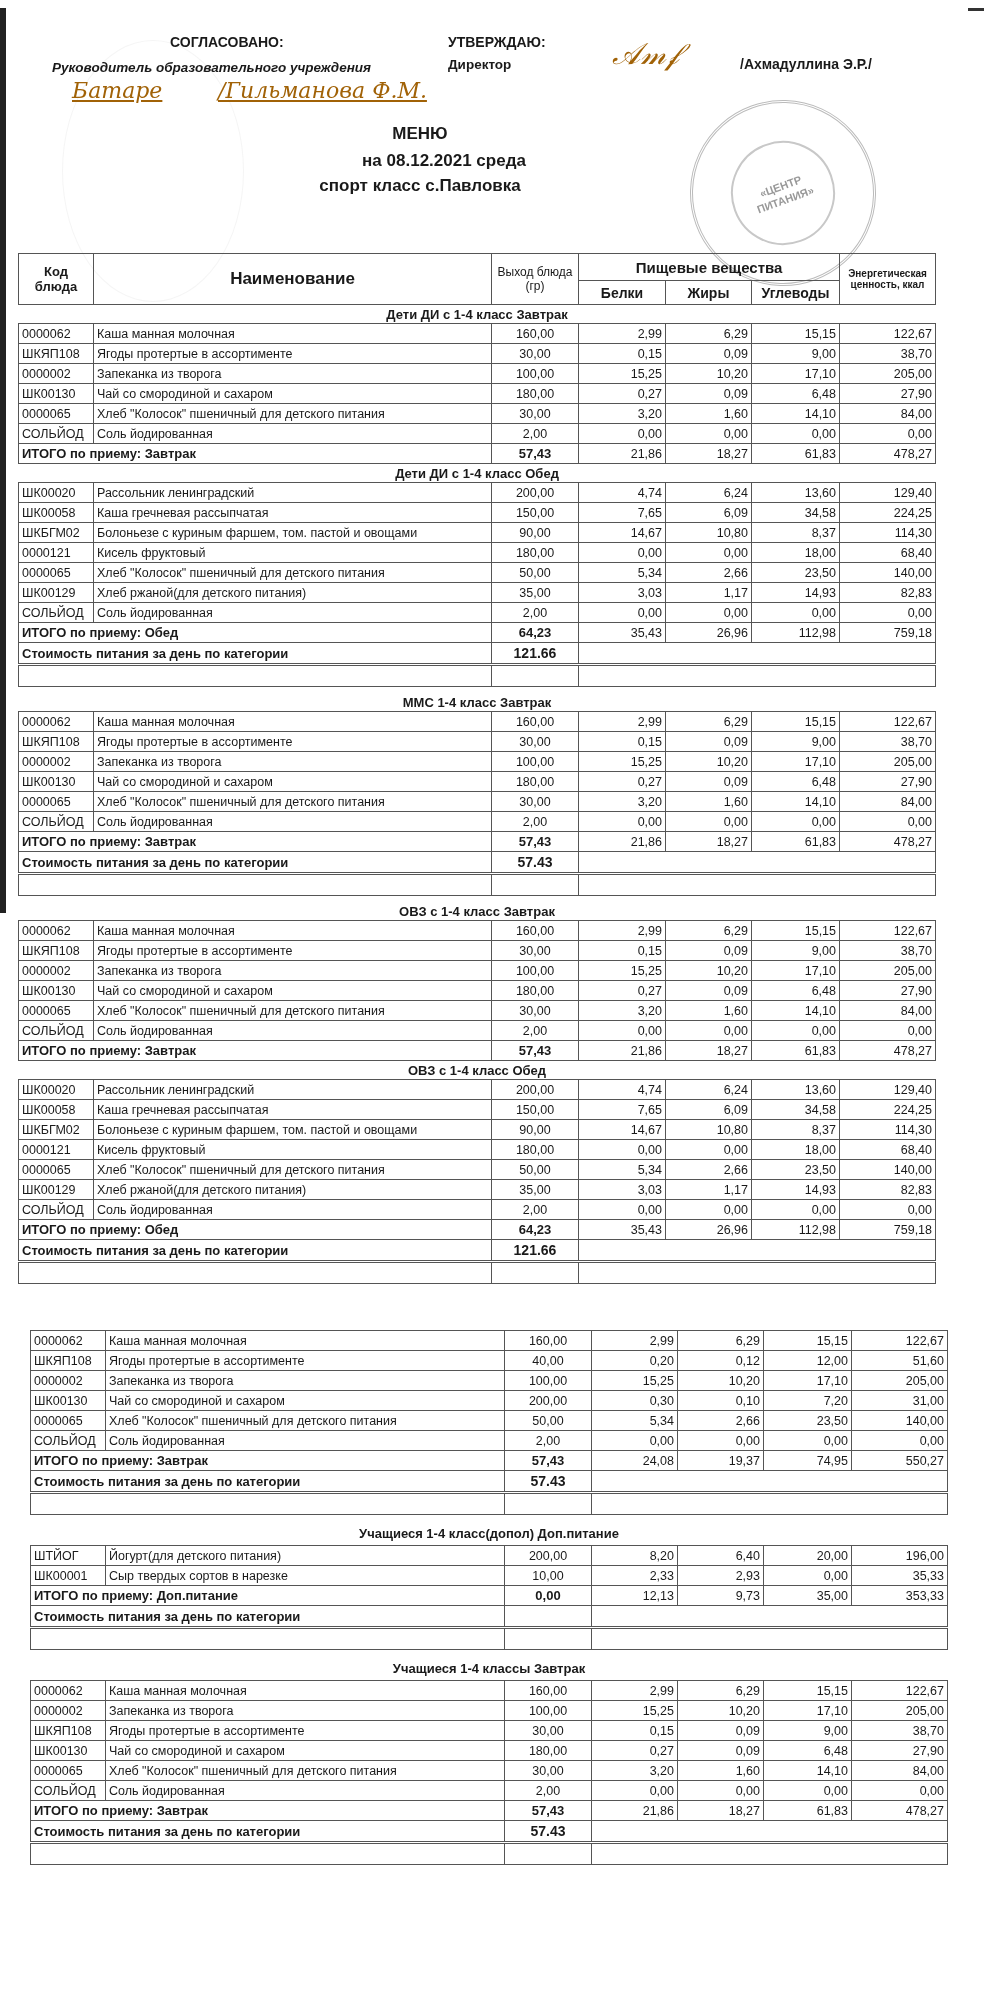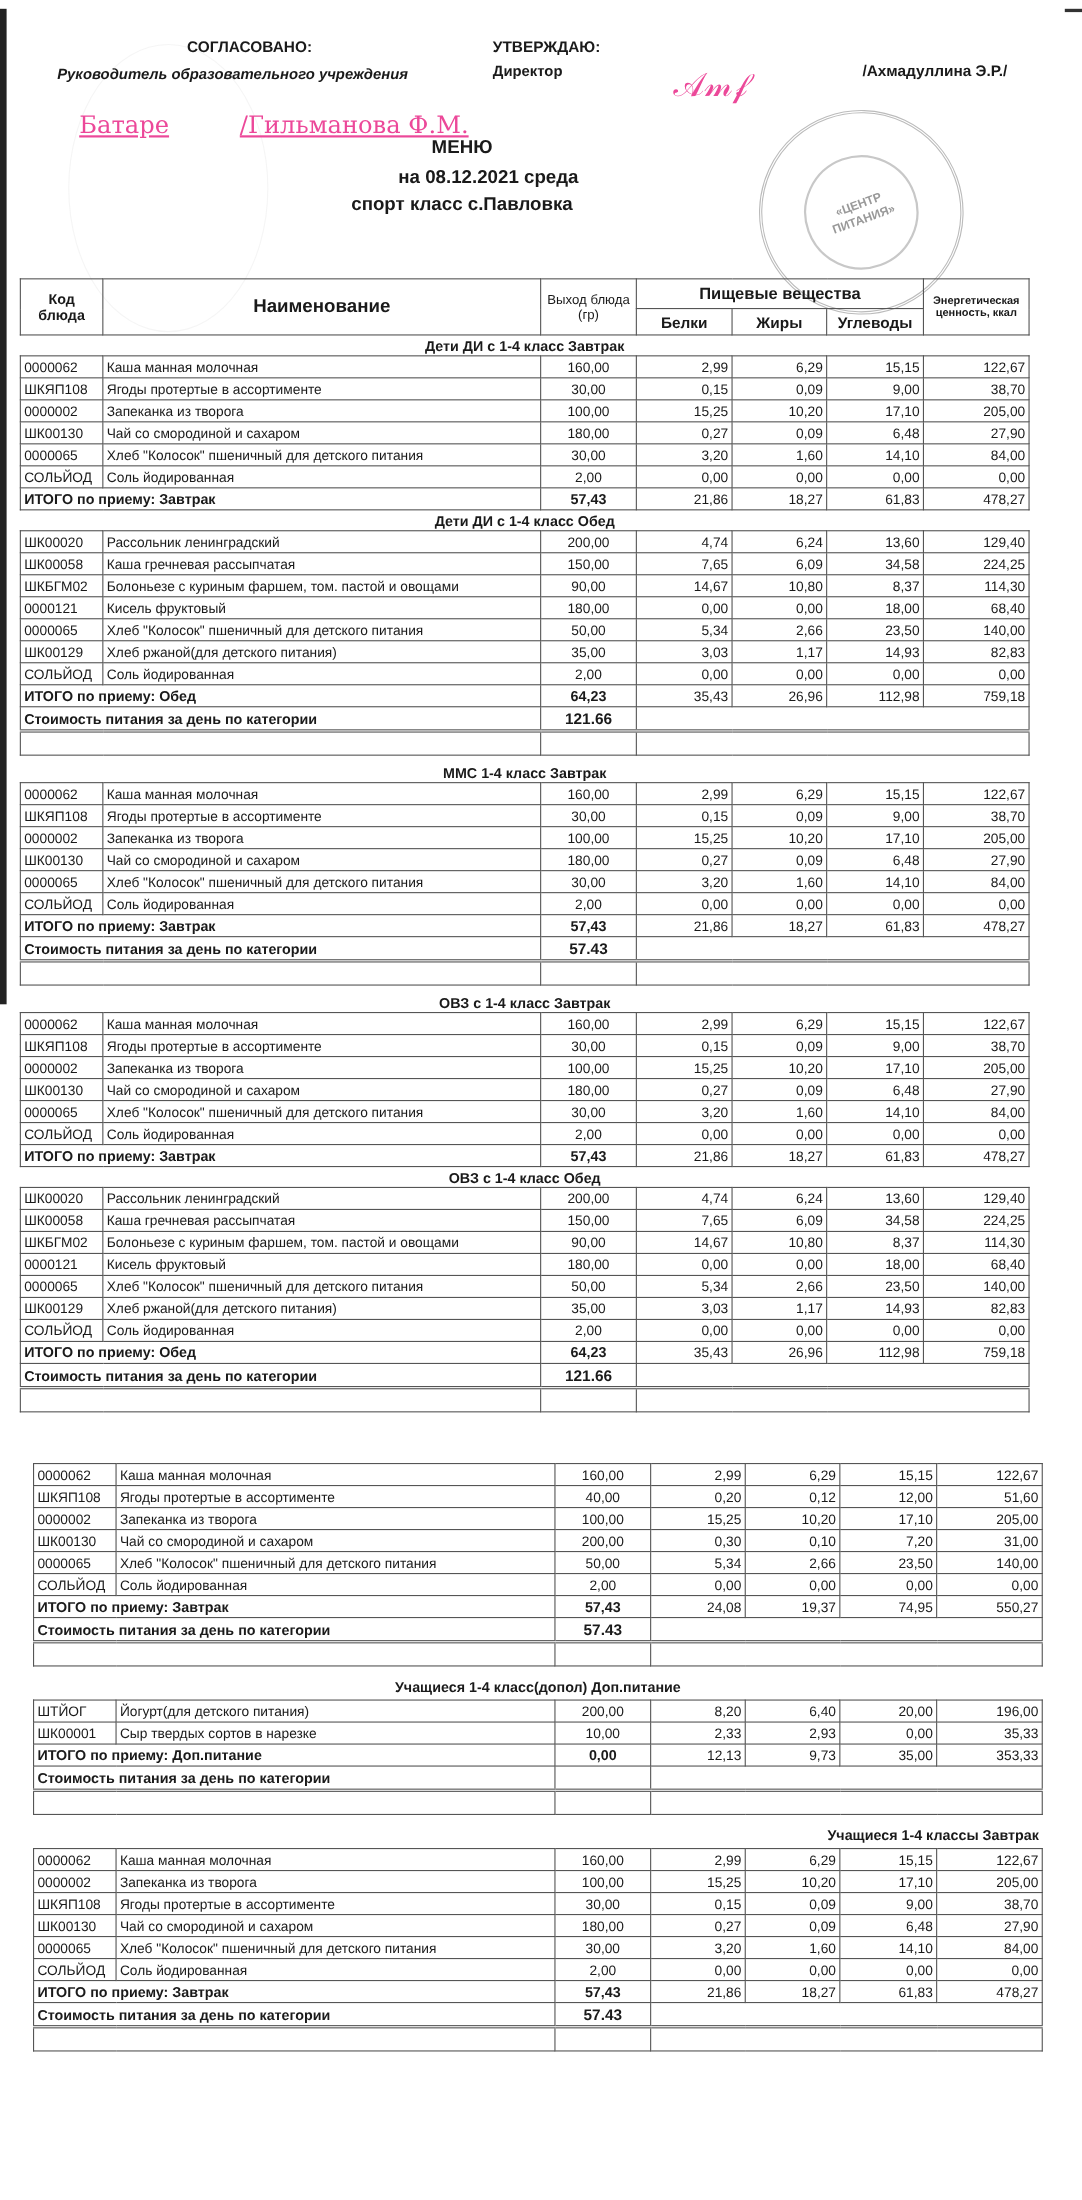--- a/index.html
+++ b/index.html
@@ -8,21 +8,21 @@
   .leftbar { position:absolute; left:0; top:8px; width:6px; height:905px; background:#222; }
   .rightmark { position:absolute; right:0; top:8px; width:16px; height:3px; background:#333; }
   .hdr { position:absolute; font-weight:bold; font-size:14px; }
   .stamp-left { position:absolute; left:62px; top:40px; width:180px; height:260px; border-radius:50%;
                 border:1px solid #eee; opacity:.6; }
   .stamp { position:absolute; left:690px; top:100px; width:180px; height:180px; border-radius:50%;
            border:3px double #bbb; color:#999; font-size:11px; font-weight:bold; text-align:center;
            display:flex; align-items:center; justify-content:center; transform:rotate(-20deg); }
   .stamp .inner { width:100px; height:100px; border-radius:50%; border:2px solid #c8c8c8;
                   display:flex; align-items:center; justify-content:center; line-height:14px; }
-  .sig { position:absolute; font-family:"DejaVu Serif", serif; font-size:22px; color:#ec4899;margin-top:24px; }
+  .sig { position:absolute; font-family:"DejaVu Serif", serif; font-style:italic; font-size:22px; color:#a16207; }
   .title { position:absolute; left:0; width:840px; text-align:center; font-weight:bold; }
   table { border-collapse:collapse; position:absolute; table-layout:fixed; font-size:12.5px; }
   td, th { border:1px solid #555; padding:0 3px; height:19px; white-space:nowrap; overflow:hidden; }
   th { font-weight:bold; }
   .sec td.sectitle { border:none; text-align:center; font-weight:bold; font-size:13px; height:18px; }
   .num { text-align:right; }
   .ctr { text-align:center; }
   .tot td { font-weight:bold; font-size:13px; }
   .tot td.num.plain { font-weight:normal; font-size:12.5px; }
   .cost td { font-weight:bold; font-size:13px; border-bottom:3px double #555; height:20px; }
@@ -37,21 +37,21 @@
 <div class="stamp-left"></div>
 
 <div class="hdr" style="left:170px;top:34px;">СОГЛАСОВАНО:</div>
 <div class="hdr" style="left:52px;top:60px;font-size:13.5px;font-style:italic;">Руководитель образовательного учреждения</div>
 <div class="sig" style="left:72px;top:78px;text-decoration:underline;">Батаре</div>
 <div class="sig" style="left:218px;top:78px;text-decoration:underline;">/Гильманова Ф.М.</div>
 
 <div class="hdr" style="left:448px;top:34px;">УТВЕРЖДАЮ:</div>
 <div class="hdr" style="left:448px;top:57px;font-size:13.5px;">Директор</div>
 <div class="sig" style="left:612px;top:36px;font-size:30px;">𝒜𝓂𝒻</div>
-<div class="hdr" style="left:740px;top:56px;margin-left:44px;">/Ахмадуллина Э.Р./</div>
+<div class="hdr" style="left:740px;top:56px;">/Ахмадуллина Э.Р./</div>
 
 <div class="stamp">
   <div class="inner">«ЦЕНТР ПИТАНИЯ»</div>
 </div>
 
 <div class="title" style="top:124px;font-size:17px;">МЕНЮ</div>
 <div class="title" style="top:151px;font-size:17px;padding-left:24px;">на 08.12.2021  среда</div>
 <div class="title" style="top:176px;font-size:17px;">спорт класс с.Павловка</div>
 
 <table id="t1" style="left:18px;top:253px;width:917px;">
@@ -583,21 +583,21 @@
       </tr>
       <tr class="empty">
         <td colspan="2"></td>
         <td></td>
         <td colspan="4"></td>
       </tr>
       <tr class="gap">
         <td colspan="7" style="height: 6px;"></td>
       </tr>
       <tr class="sec">
-        <td class="sectitle" colspan="7" style="height: 24px; text-align: right;">Учащиеся 1-4 классы Завтрак</td>
+        <td class="sectitle" colspan="7" style="height: 24px;">Учащиеся 1-4 классы Завтрак</td>
       </tr>
       <tr>
         <td class="">0000062</td>
         <td class="">Каша манная молочная</td>
         <td class="ctr">160,00</td>
         <td class="num">2,99</td>
         <td class="num">6,29</td>
         <td class="num">15,15</td>
         <td class="num">122,67</td>
       </tr>

